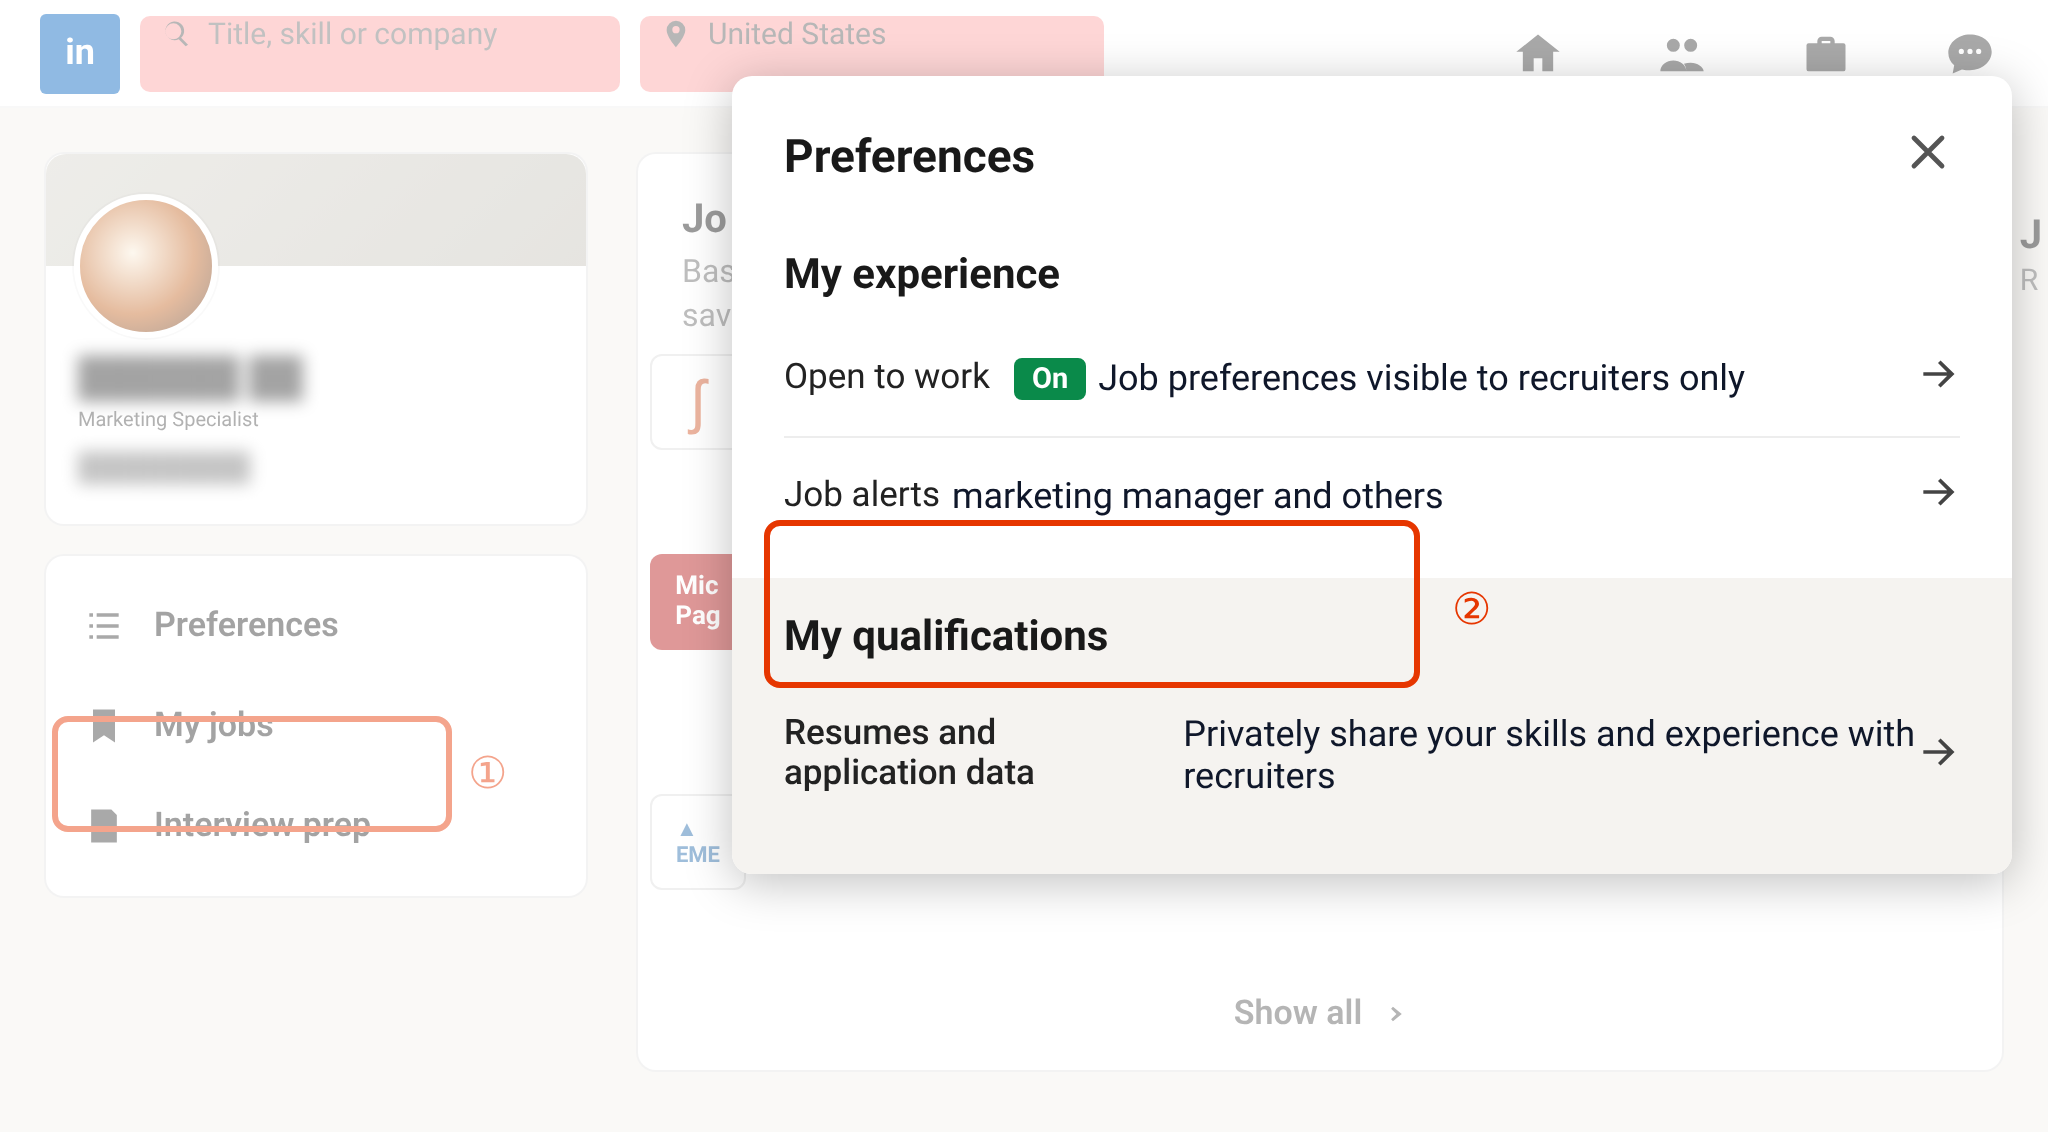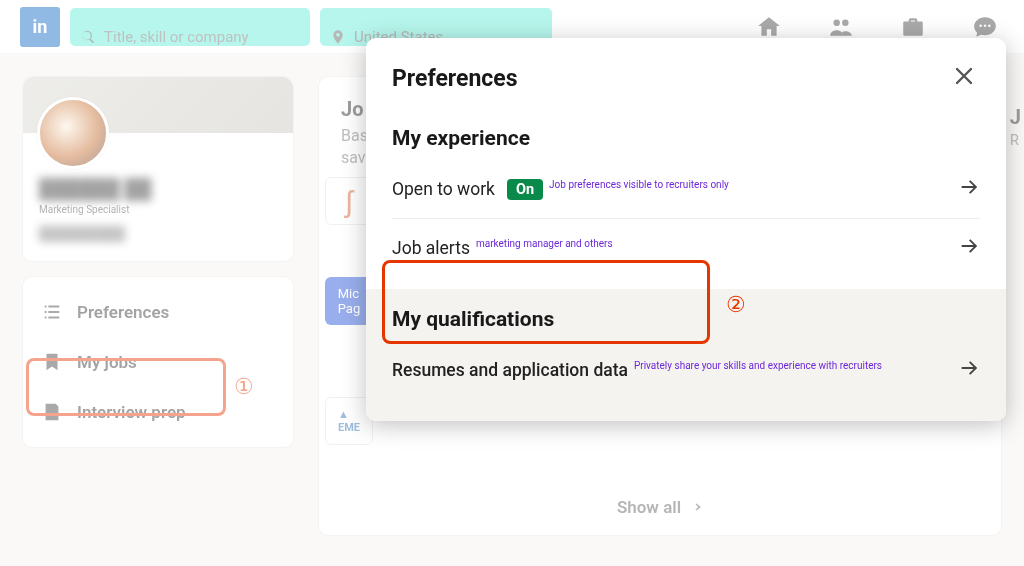--- a/index.html
+++ b/index.html
@@ -1,21 +1,21 @@
 <!DOCTYPE html>
 <html><head>
 <meta charset="utf-8">
 <style>
   * { box-sizing: border-box; margin: 0; padding: 0; font-family: -apple-system, BlinkMacSystemFont, "Segoe UI", Roboto, Helvetica, Arial, sans-serif; }
   body { width: 1024px; height: 566px; background: #f4f2ee; overflow: hidden; position: relative; }
 
   
   .topnav { height: 54px; background: #fff; display: flex; align-items: center; padding: 0 20px; gap: 10px; border-bottom: 1px solid rgba(0,0,0,0.06); }
   .logo { width: 40px; height: 40px; background: #0a66c2; border-radius: 3px; display: flex; align-items: center; justify-content: center; color: #fff; font-weight: 700; font-size: 18px; }
-  .searchbox { display: flex; align-items: flex-end; background: #5eead4; border-radius: 5px; height: 38px; padding: 0 10px; gap: 8px; }
+  .searchbox { display: flex; align-items: flex-start; background: #fca5a5; border-radius: 5px; height: 38px; padding: 0 10px; gap: 8px; }
   .searchbox.sb1 { width: 240px; }
   .searchbox.sb2 { width: 232px; }
   .searchbox svg { width: 18px; height: 18px; fill: #616161; }
   .searchbox input { border: none; background: transparent; outline: none; font-size: 15px; color: #606060; width: 100%; }
   .nav-spacer { flex: 1; }
   .nav-icons { display: flex; gap: 46px; padding-right: 6px; }
   .nav-icons svg { width: 26px; height: 26px; fill: #404040; }
 
   
   .page { display: flex; padding: 22px; gap: 24px; }
@@ -37,40 +37,40 @@
   .hl1 { left: 26px; top: 358px; width: 200px; height: 58px; }
   .circlednum { position: absolute; color: #e63600; font-size: 22px; }
 
   .maincol { flex: 1; }
   .jobs-card { padding: 20px 22px 10px 22px; position: relative; min-height: 460px; }
   .jobs-title { font-size: 20px; font-weight: 700; color: #222; }
   .jobs-sub { font-size: 16px; color: #6f6f6f; margin-top: 4px; line-height: 1.35; }
   .peek { position: absolute; left: 6px; width: 48px; height: 48px; border-radius: 6px; display: flex; align-items: center; justify-content: center; font-size: 20px; color: #fff; }
   .peek1 { top: 100px; background: #fff; border: 1px solid #ddd; }
   .peek1 span { color: #d45a2a; font-size: 30px; }
-  .peek2 { top: 200px; background: #1d4ed8; font-size: 13px; font-weight: 400; padding: 2px; }
+  .peek2 { top: 200px; background: #b91c1c; font-size: 13px; font-weight: 700; padding: 2px; }
   .peek3 { top: 320px; background: #fff; border: 1px solid #ddd; color: #2a6fb0; font-size: 11px; font-weight: 700; }
   .peek-right { position: absolute; right: -20px; top: 28px; color: #222; }
   .showall { position: absolute; left: 50%; transform: translateX(-50%); bottom: 18px; font-size: 17px; font-weight: 600; color: #5c5c5c; display: flex; align-items: center; gap: 6px; }
 
   
   .overlay { position: absolute; inset: 0; background: rgba(255,255,255,0.55); }
   .modal { position: absolute; left: 366px; top: 38px; width: 640px; background: #fff; border-radius: 10px; box-shadow: 0 4px 24px rgba(0,0,0,0.25); padding-bottom: 0; overflow: hidden; }
   .modal-header { display: flex; align-items: center; justify-content: space-between; padding: 22px 26px 12px 26px; }
   .modal-title { font-size: 23px; font-weight: 700; color: #191919; }
   .close-btn { cursor: pointer; padding: 4px; }
   .close-btn svg { width: 24px; height: 24px; fill: #555; }
   .section { padding: 6px 26px 8px 26px; }
   .section-h { font-size: 21px; font-weight: 700; color: #191919; margin: 12px 0 10px 0; }
   .pref-row { display: flex; align-items: center; justify-content: space-between; padding: 16px 0; border-bottom: 1px solid rgba(0,0,0,.07); cursor: pointer; position: relative; }
   .pref-row:last-child { border-bottom: none; }
   .pref-text { display: flex; flex-direction: row; gap: 6px; }
   .pref-title-line { display: flex; align-items: center; gap: 12px; }
   .pref-title { font-size: 17.5px; color: #222; }
-  .pref-sub { font-size: 10px; color: #6d28d9; }
+  .pref-sub { font-size: 18px; color: #0f172a; }
   .on-badge { background: #0a8a4a; color: #fff; font-size: 14.5px; font-weight: 700; padding: 2px 9px; border-radius: 4px; }
   .arrow svg { width: 22px; height: 22px; fill: #444; }
   .qual-bg { background: #f5f3f0; padding: 6px 26px 22px 26px; margin-top: 4px;}
   .hl2 { left: 382px; top: 260px; width: 328px; height: 84px; border: 3px solid #e63600; border-radius: 8px; position: absolute; pointer-events: none; }
   .num2 { left: 726px; top: 292px; position: absolute; color: #e63600; font-size: 22px; pointer-events:none; }
 </style>
 </head>
 <body>
 
 <div class="topnav">

